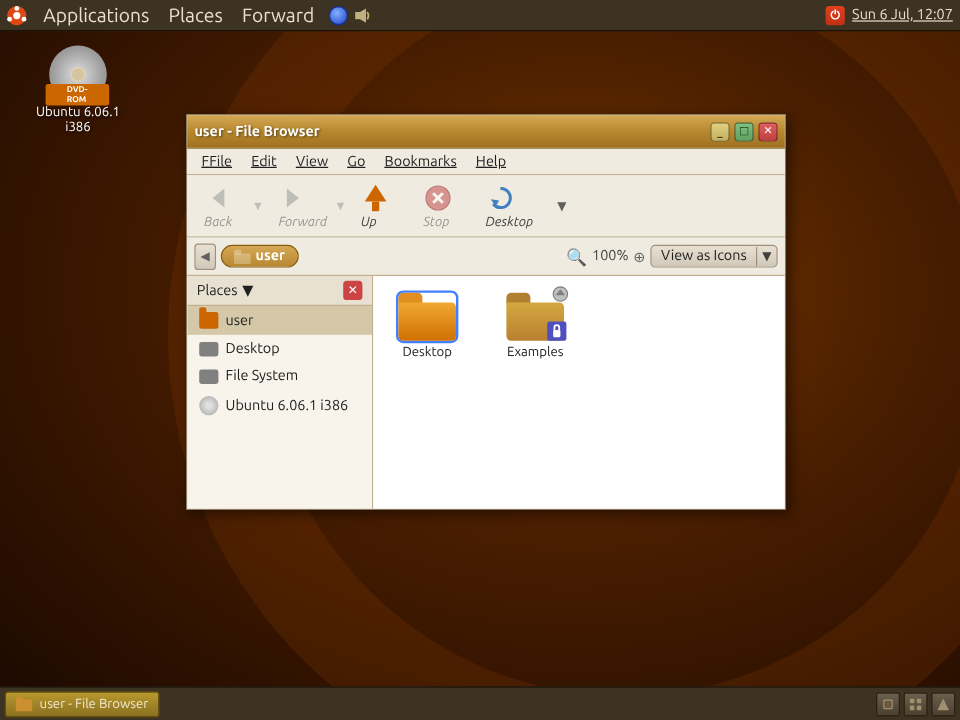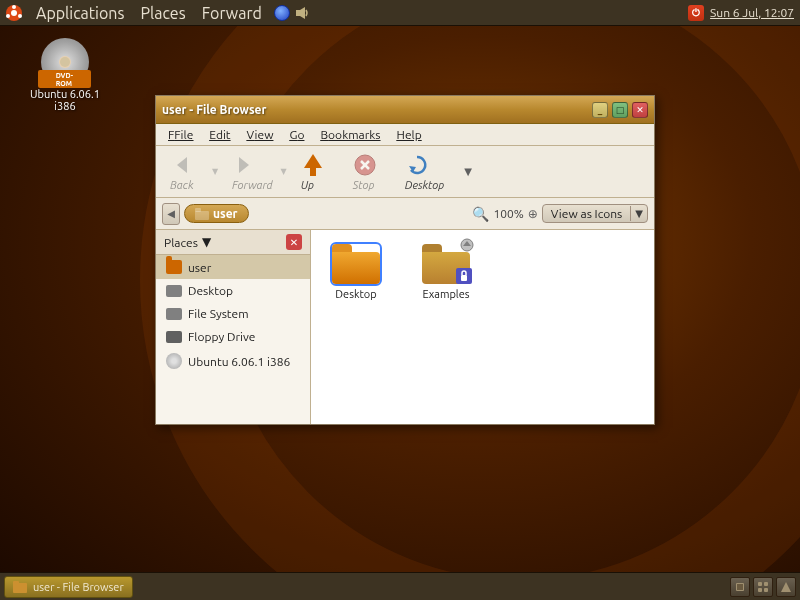--- a/index.html
+++ b/index.html
@@ -814,24 +814,20 @@
         <div class="sidebar-item">
           <div class="sidebar-drive-icon"></div>
           <span>Desktop</span>
         </div>
 
         <div class="sidebar-item">
           <div class="sidebar-drive-icon"></div>
           <span>File System</span>
         </div>
 
-        <div class="sidebar-item">
-          <div class="sidebar-drive-icon" style="background:#606060;"></div>
-          <span>Floppy Drive</span>
-        </div>
 
         <div class="sidebar-item">
           <div class="sidebar-cd-icon"></div>
           <span>Ubuntu 6.06.1 i386</span>
         </div>
       </div>
 
       <div class="file-area">
 
         <div class="file-icon">

